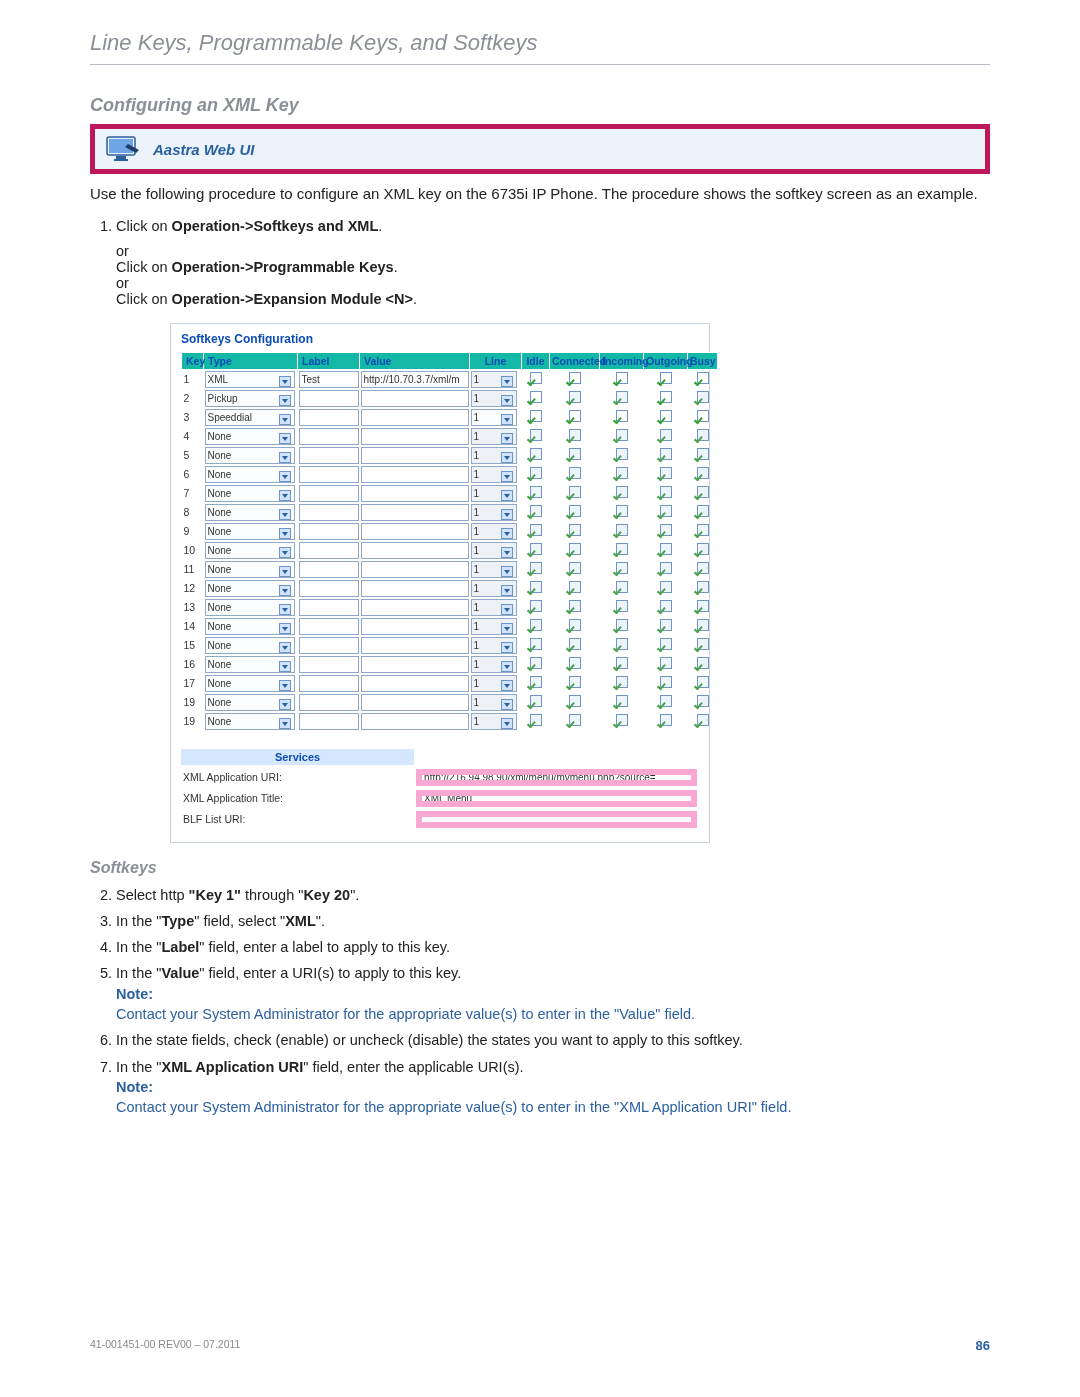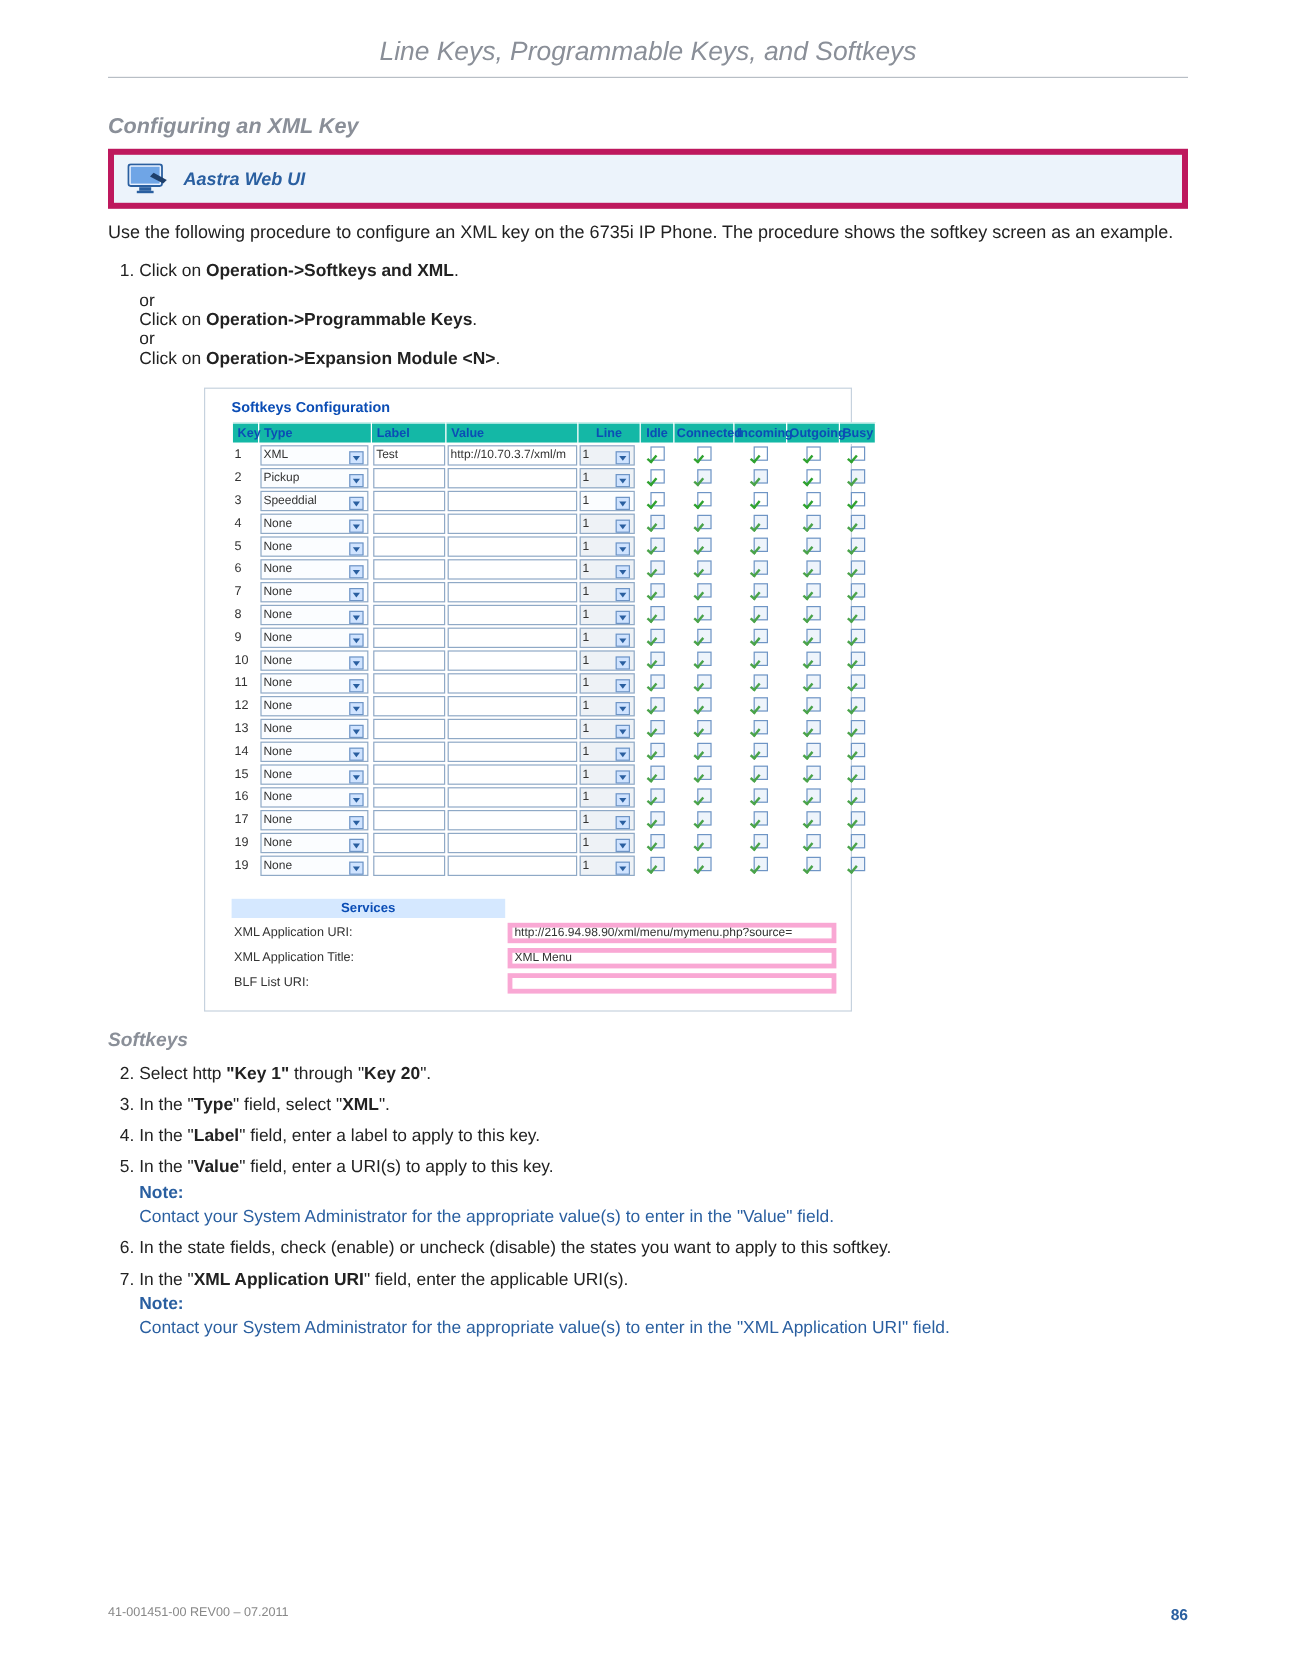--- a/index.html
+++ b/index.html
@@ -8,21 +8,21 @@
     font-family: "Segoe UI", Arial, sans-serif;
     font-size: 15px;
     color: #222;
     background: #fff;
     width: 1080px;
   }
   .page {
     padding: 30px 90px 40px 90px;
   }
   .page-header {
-    text-align: center;
+    text-align: left;
     color: #8a8f98;
     font-style: italic;
     font-size: 22px;
     padding-bottom: 8px;
     border-bottom: 1px solid #b8bec5;
     margin-bottom: 30px;
   }
   .section-title {
     color: #8a8f98;
     font-style: italic;
@@ -62,21 +62,21 @@
   .or { margin-left: 26px; font-size: 14.5px; }
   .note-label { color:#2a5fa0; font-weight:700; }
   .note-text  { color:#2a5fa0; }
 
   
   .shot {
     width: 540px;
     margin: 16px 0 16px 80px;
     border: 1px solid #c6d2de;
     background: #fff;
-    padding: 6px 10px 12px 22px;
+    padding: 6px 10px 12px 10px;
     font-family: Verdana, Arial, sans-serif;
     font-size: 11px;
     color: #333;
   }
   .shot h4 { color:#0b4db5; font-size: 12px; font-weight:700; margin: 2px 0 6px 0;}
   table.cfg { border-collapse: collapse; width:100%; table-layout:fixed;}
   table.cfg th {
     background:#14b8a6;
     color:#0b4db5;
     font-size:10.5px;
@@ -150,21 +150,21 @@
     text-align:center;
     font-size:11px;
     padding:2px 0;
     margin-top:8px;
   }
   table.svc{width:100%; border-collapse:collapse; margin-top:2px;}
   table.svc td{font-size:10.5px; padding:2px 2px;}
   table.svc td.lbl{width:45%; white-space:nowrap;}
   .svc-in{
     width:100%; height:17px;
-    border:4px solid #f9a8d4;
+    border:6px solid #f9a8d4;
     background:#fff;
     font-size:10px;
     padding:0 2px;
     display:flex; align-items:center;
     overflow:hidden; white-space:nowrap;
   }
 
   
   .footer{
     margin-top:220px;

